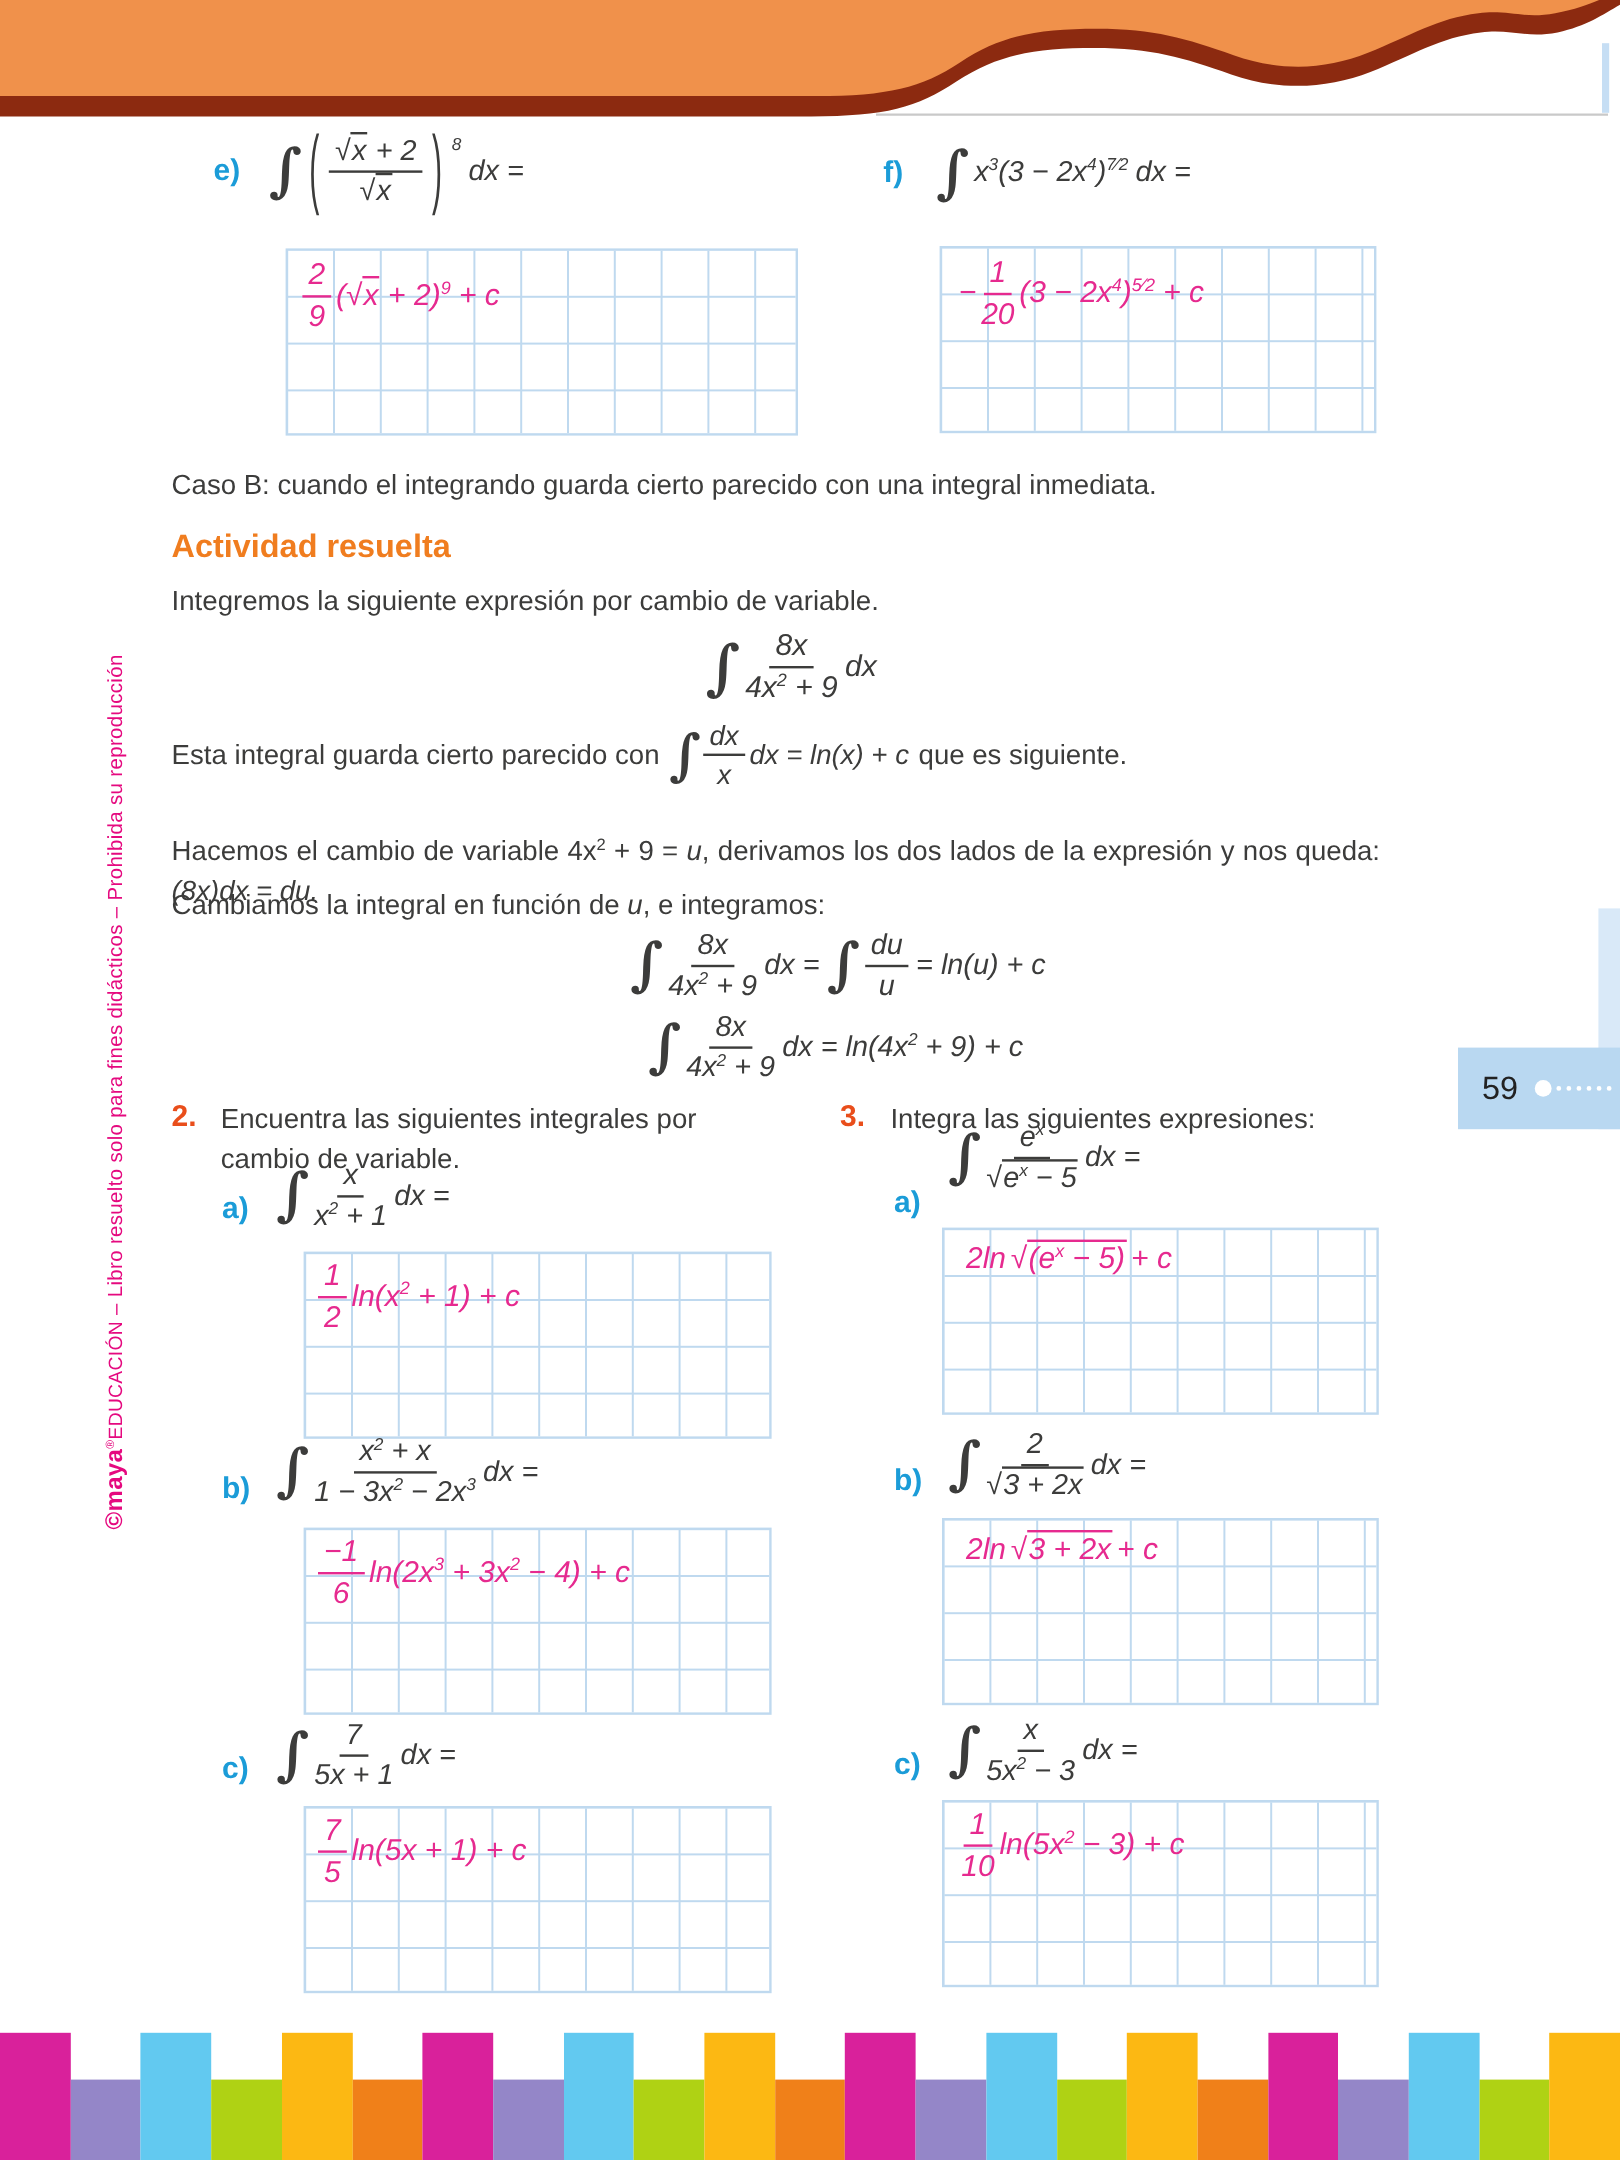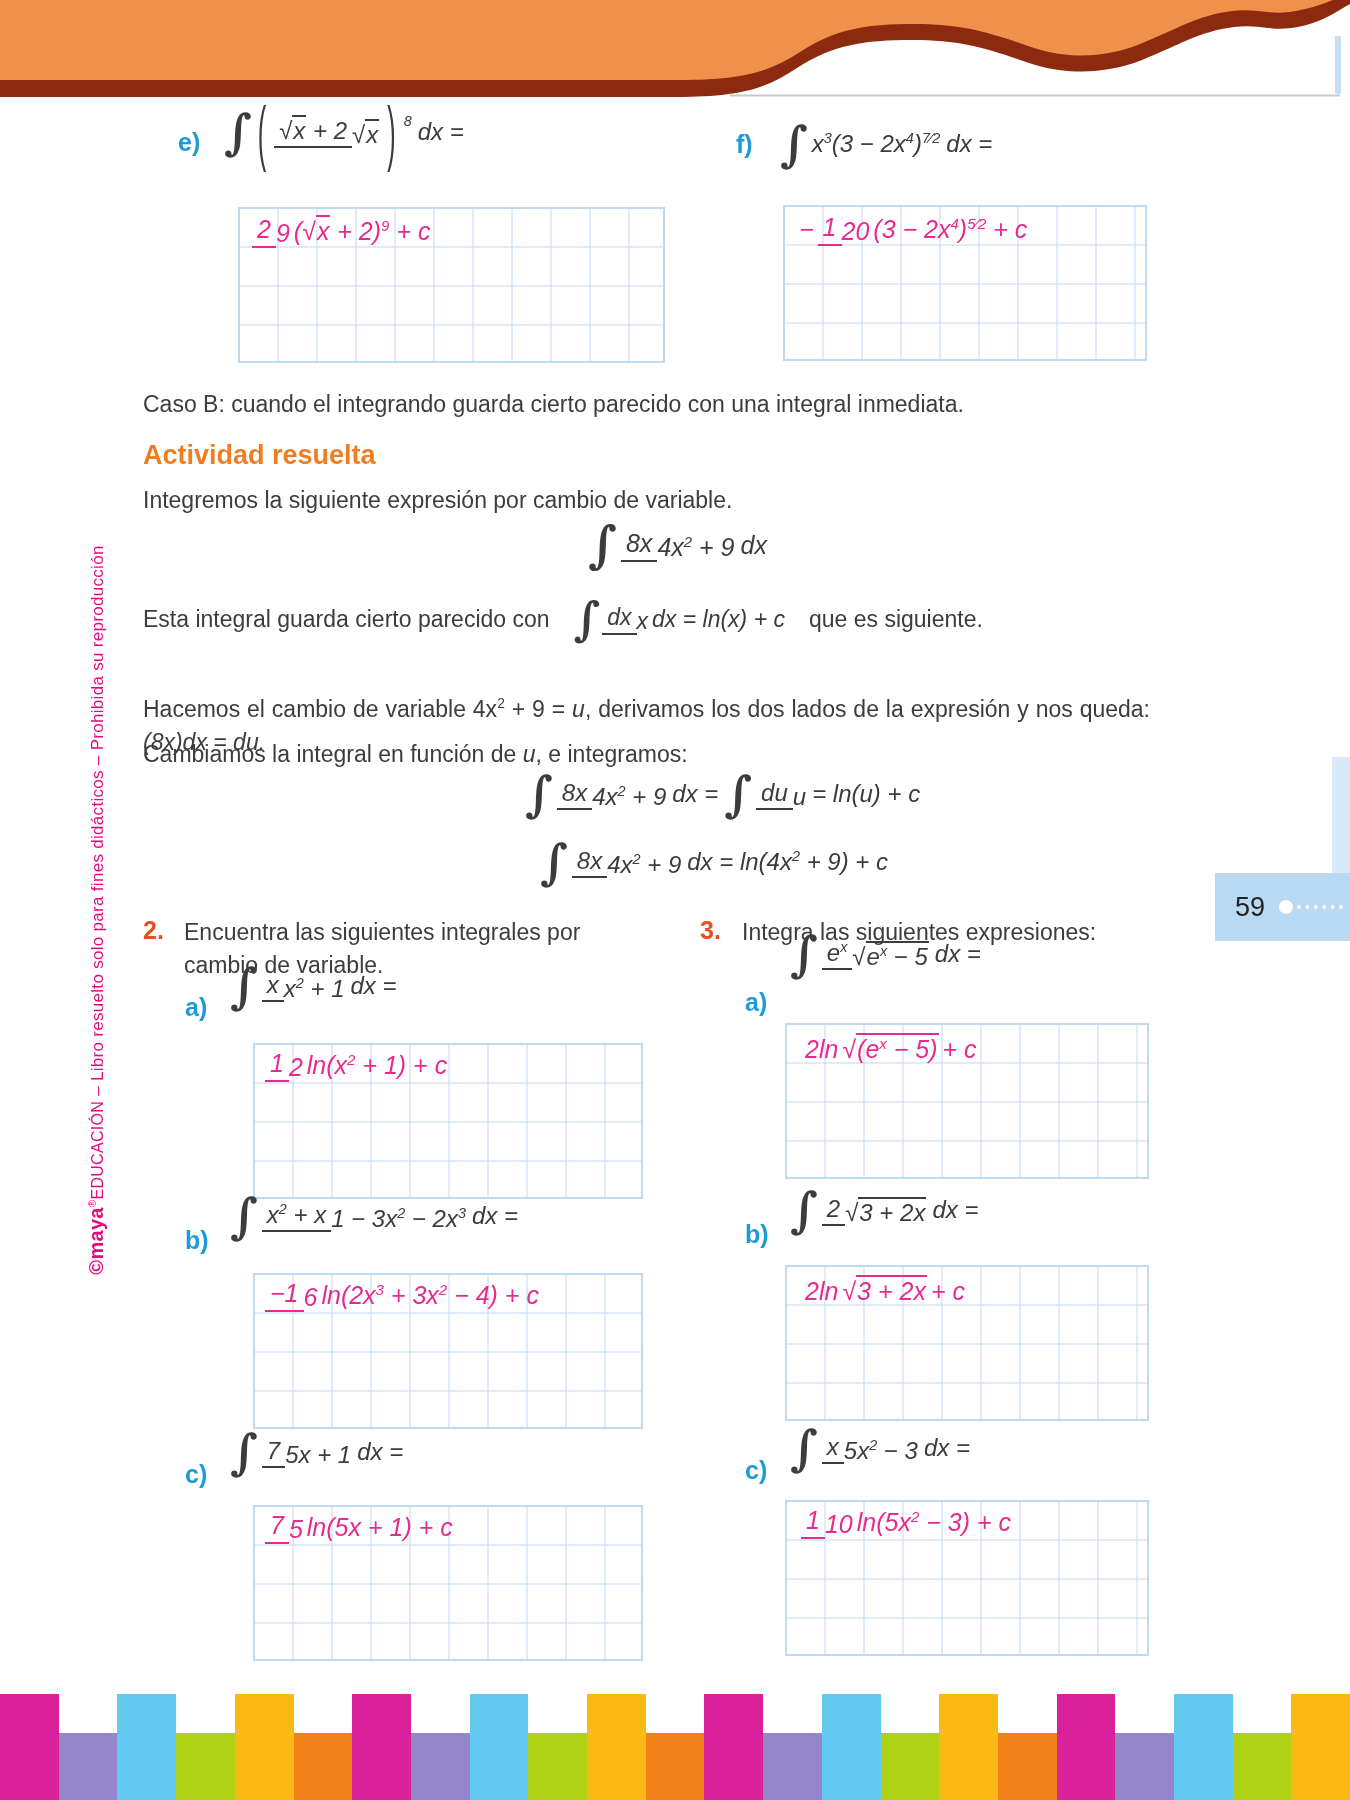--- a/index.html
+++ b/index.html
@@ -7,21 +7,21 @@
 .page{position:relative;width:1350px;height:1800px;font-family:"Liberation Sans",sans-serif;color:#3C3C3B;overflow:hidden;background:#fff}
 .abs{position:absolute}
 p{margin:0}
 b{font-weight:normal}
 .body-text{font-size:23px;line-height:1.45}
 .lbl{color:#1B9CD8;font-weight:bold;font-size:25px}
 .secnum{color:#E94E1B;font-weight:bold;font-size:25px}
 .act-title{color:#F07D1F;font-weight:bold;font-size:27px}
 .math{display:flex;align-items:center;gap:6px;font-size:24px;font-style:italic;white-space:nowrap;color:#3C3C3B}
 .int{font-family:"DejaVu Serif",serif;font-weight:bold;font-size:200%;line-height:.85;margin-right:-2px}
-.frac{display:inline-flex;align-items:flex-end;line-height:1.15;text-align:center}
+.frac{display:inline-flex;flex-direction:column;align-items:center;line-height:1.15;text-align:center}
 .frac .num{border-bottom:2px solid currentColor;padding:0 5px 2px}
 .frac .den{padding-top:2px}
 sup{font-size:60%;line-height:0;vertical-align:super}
 .hisup{font-size:60%;align-self:flex-start;margin-top:1px}
 .sqrt{white-space:nowrap}
 .rsign{font-style:normal}
 .rad{border-top:2px solid currentColor;padding:0 1px}
 .bigp{display:inline-block;transform:scaleY(2.9);font-size:105%;font-weight:300;font-style:normal;margin:0 2px}
 .grid{position:absolute;border:2px solid #BFD9EF;background-image:linear-gradient(to right,#BFD9EF 1.5px,transparent 1.5px),linear-gradient(to bottom,#BFD9EF 1.5px,transparent 1.5px);background-size:39px 39px;background-position:-1.5px -1.5px;background-color:#fff}
 .ans{position:absolute;color:#E62A8F;font-size:25px;font-style:italic;display:flex;align-items:center;gap:4px;white-space:nowrap}
@@ -103,21 +103,21 @@
 
   <div class="abs math" style="left:588px;top:524px;font-size:25px">
     <span class="int">∫</span>
     <span class="frac">
       <span class="num">8x</span>
       <span class="den"><span>4x</span><sup>2</sup><span> + 9</span></span>
     </span>
     <span>dx</span>
   </div>
 
-  <div class="abs body-text" style="left:143px;top:600px;display:flex;align-items:center;gap:24px">
+  <div class="abs body-text" style="left:143px;top:600px;display:flex;align-items:center;gap:8px">
     <span>Esta integral guarda cierto parecido con</span>
     <span class="math" style="font-size:23px;gap:4px">
       <span class="int">∫</span>
       <span class="frac">
           <span class="num">dx</span>
           <span class="den">x</span>
         </span>
       <span>dx = ln(x) + c</span>
     </span>
     <span>que es siguiente.</span>

